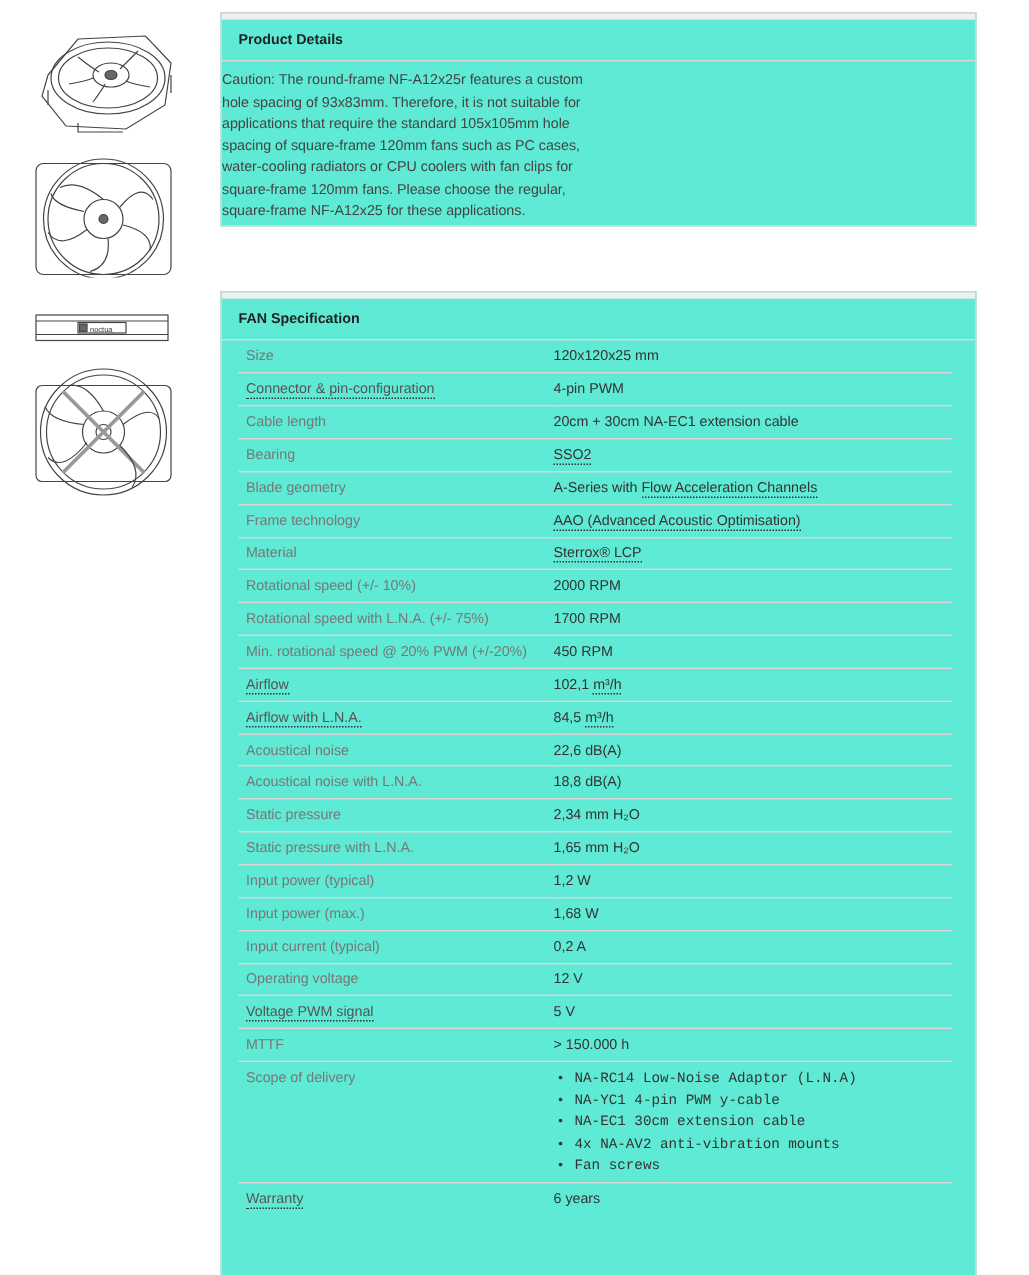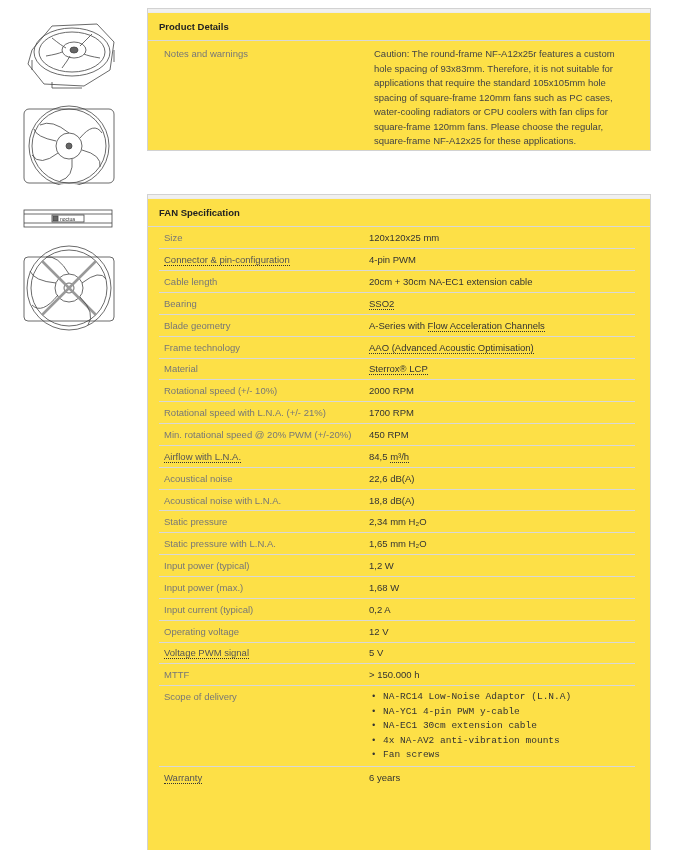--- a/index.html
+++ b/index.html
@@ -6,21 +6,21 @@
   html, body { width: 686px; height: 850px; background: #ffffff; overflow: hidden; }
   body { font-family: "Liberation Sans", sans-serif; font-size: 9.5px; color: #333; position: relative; }
 
   .images { position: absolute; left: 0; top: 0; width: 148px; }
   .fan-img { position: absolute; }
   #img-iso { left: 22px; top: 20px; width: 96px; height: 70px; }
   #img-front { left: 22px; top: 105px; width: 94px; height: 80px; }
   #img-side { left: 22px; top: 207px; width: 92px; height: 22px; }
   #img-back { left: 22px; top: 243px; width: 94px; height: 90px; }
 
-  .panel { position: absolute; left: 147px; width: 504px; border: 1px solid #d2d2d2; background: #fde047; }
+  .panel { position: absolute; left: 147px; width: 504px; border: 1px solid #d2d2d2; background: #5eead4; }
   .panel .strip { height: 4px; background: #f0f0f0; border-bottom: 1px solid #ececec; }
   .panel .header { height: 28px; padding-left: 11px; line-height: 28px; font-weight: bold; font-size: 9.5px; color: #222; border-bottom: 1px solid #d8d8d8; }
   #panel-details { top: 8px; height: 143px; }
   #panel-fan { top: 194px; height: 828px; }
 
   .notes-row { display: flex; padding-top: 6px; }
   .notes-row .label { width: 226px; padding-left: 16px; color: #777; line-height: 14.5px; }
   .notes-row .value { width: 260px; line-height: 14.5px; color: #444; }
 
   table.spec { border-collapse: collapse; margin-left: 11px; width: 476px; }
@@ -81,21 +81,20 @@
       <path d="M20 18 L74 72 M74 18 L20 72" stroke-width="2.5" stroke="#999"></path>
       <path d="M47 31 Q36 12 24 14 M60 40 Q78 26 84 36 M58 54 Q74 70 66 82 M36 52 Q20 72 10 62 M34 40 Q12 38 8 28"></path>
     </g>
   </svg>
 </div>
 
 <div class="panel" id="panel-details">
   <div class="strip"></div>
   <div class="header">Product Details</div>
   <div class="notes-row">
-    <div class="label">Notes and warnings</div>
     <div class="value">Caution: The round-frame NF-A12x25r features a custom hole spacing of 93x83mm. Therefore, it is not suitable for applications that require the standard 105x105mm hole spacing of square-frame 120mm fans such as PC cases, water-cooling radiators or CPU coolers with fan clips for square-frame 120mm fans. Please choose the regular, square-frame NF-A12x25 for these applications.</div>
   </div>
 </div>
 
 <div class="panel" id="panel-fan">
   <div class="strip"></div>
   <div class="header">FAN Specification</div>
   <table class="spec">
     <tbody id="spec-body">
         <tr>
@@ -124,26 +123,30 @@
         </tr>
         <tr>
           <td class="k">Material</td>
           <td class="v"><span class="dotted">Sterrox® LCP</span></td>
         </tr>
         <tr>
           <td class="k">Rotational speed (+/- 10%)</td>
           <td class="v">2000 RPM</td>
         </tr>
         <tr>
-          <td class="k">Rotational speed with L.N.A. (+/- 21%)</td>
+          <td class="k">Rotational speed with L.N.A. (+/- 75%)</td>
           <td class="v">1700 RPM</td>
         </tr>
         <tr>
           <td class="k">Min. rotational speed @ 20% PWM (+/-20%)</td>
           <td class="v">450 RPM</td>
+        </tr>
+        <tr>
+          <td class="k"><span class="dotted">Airflow</span></td>
+          <td class="v"><span>102,1 </span><span class="dotted">m³/h</span></td>
         </tr>
         <tr>
           <td class="k"><span class="dotted">Airflow with L.N.A.</span></td>
           <td class="v"><span>84,5 </span><span class="dotted">m³/h</span></td>
         </tr>
         <tr>
           <td class="k">Acoustical noise</td>
           <td class="v">22,6 dB(A)</td>
         </tr>
         <tr>

